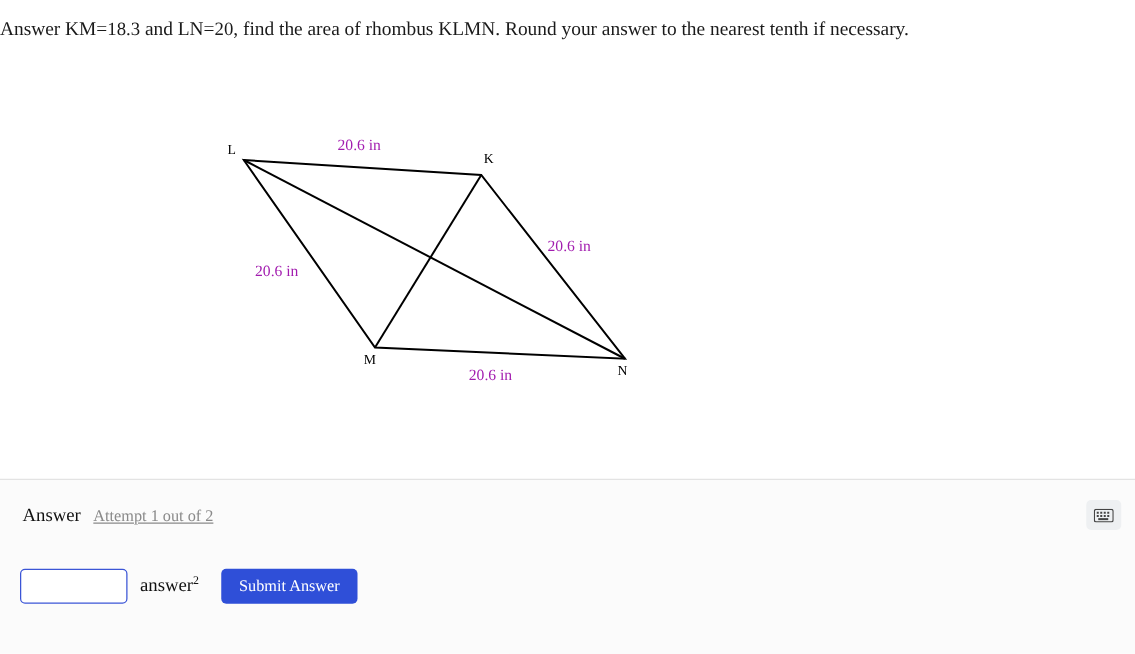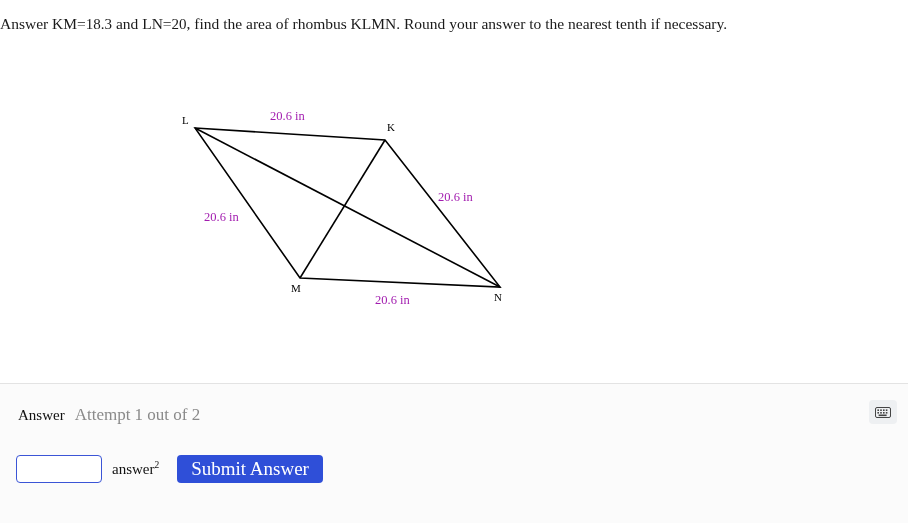--- a/index.html
+++ b/index.html
@@ -84,22 +84,23 @@
     gap: 10px;
   }
   #answer-label {
     font-family: "Liberation Serif", serif;
     font-weight: normal;
     font-size: 15px;
     color: #111;
   }
   #attempt-text {
     font-family: "Liberation Serif", serif;
-    font-size: 17px;
+    font-size: 13px;
     color: #8a8a8a;
+    text-decoration: underline;
   }
 
   #keypad-button {
     position: absolute;
     top: 400px;
     left: 869px;
     width: 28px;
     height: 24px;
     background: #eef0f2;
     border-radius: 4px;
@@ -139,21 +140,21 @@
   }
   #submit-button {
     margin-left: 18px;
     background: #2f4fd8;
     color: #ffffff;
     border: none;
     border-radius: 4px;
     height: 28px;
     padding: 0 14px;
     font-family: "Liberation Serif", serif;
-    font-size: 19px;
+    font-size: 13px;
     cursor: pointer;
   }
 </style>
 </head>
 <body>
 
 <div id="question">
   <span>Answer KM=</span><span class="num">18.3</span><span> and LN=</span><span class="num">20</span><span>, find the area of rhombus KLMN. Round your answer to the nearest tenth if necessary.</span>
 </div>
 

